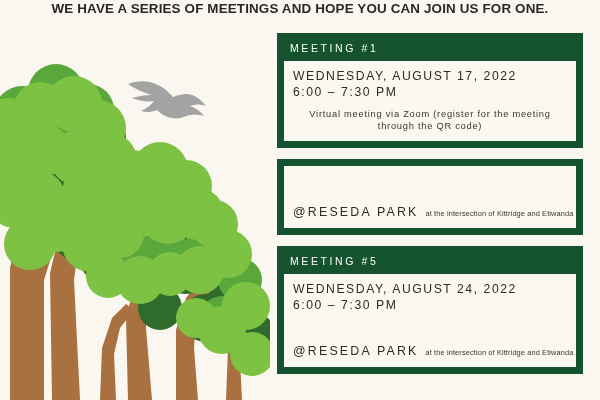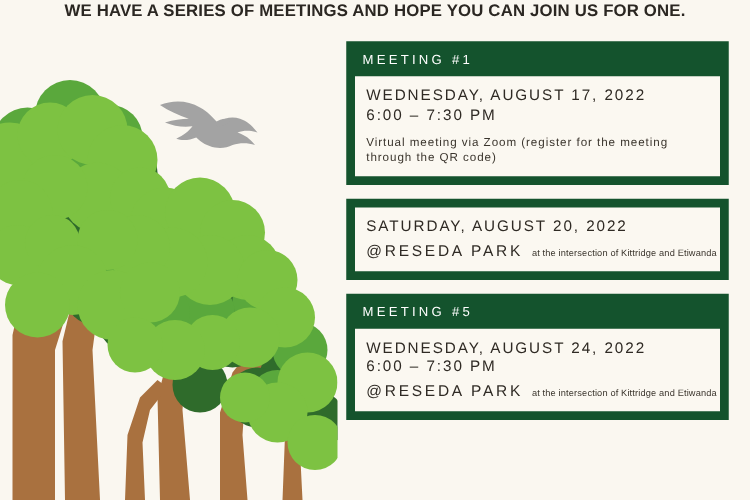--- a/index.html
+++ b/index.html
@@ -113,24 +113,25 @@
   }
 
   .note {
     color: #3a342c;
     font-family: "Liberation Sans", sans-serif;
     font-size: 9.3px;
     font-weight: 400;
     letter-spacing: 0.75px;
     line-height: 11.5px;
     margin-top: 9px;
+    text-align: center;
   }
 
   .venue-row {
-    margin-top: 4px;
+    margin-top: 31px;
     display: flex;
     align-items: baseline;
     white-space: nowrap;
   }
   .venue-name {
     color: #2f2a24;
     font-family: "Liberation Sans", sans-serif;
     font-size: 12.4px;
     font-weight: 400;
     letter-spacing: 2.2px;
@@ -257,21 +258,20 @@
       <div class="card-label">MEETING #1</div>
       <div class="card-body">
         <div class="line-date">WEDNESDAY, AUGUST 17, 2022</div>
         <div class="line-time">6:00 – 7:30 PM</div>
         <div class="note">Virtual meeting via Zoom (register for the meeting through the QR code)</div>
       </div>
     </div>
 
     <div class="card">
       <div class="card-body">
-        <div class="line-date">SATURDAY, AUGUST 20, 2022</div>
         <div class="venue-row">
           <span class="venue-name">@RESEDA PARK</span>
           <span class="venue-detail">at the intersection of Kittridge and Etiwanda</span>
         </div>
       </div>
     </div>
 
     <div class="card">
       <div class="card-label">MEETING #5</div>
       <div class="card-body">

